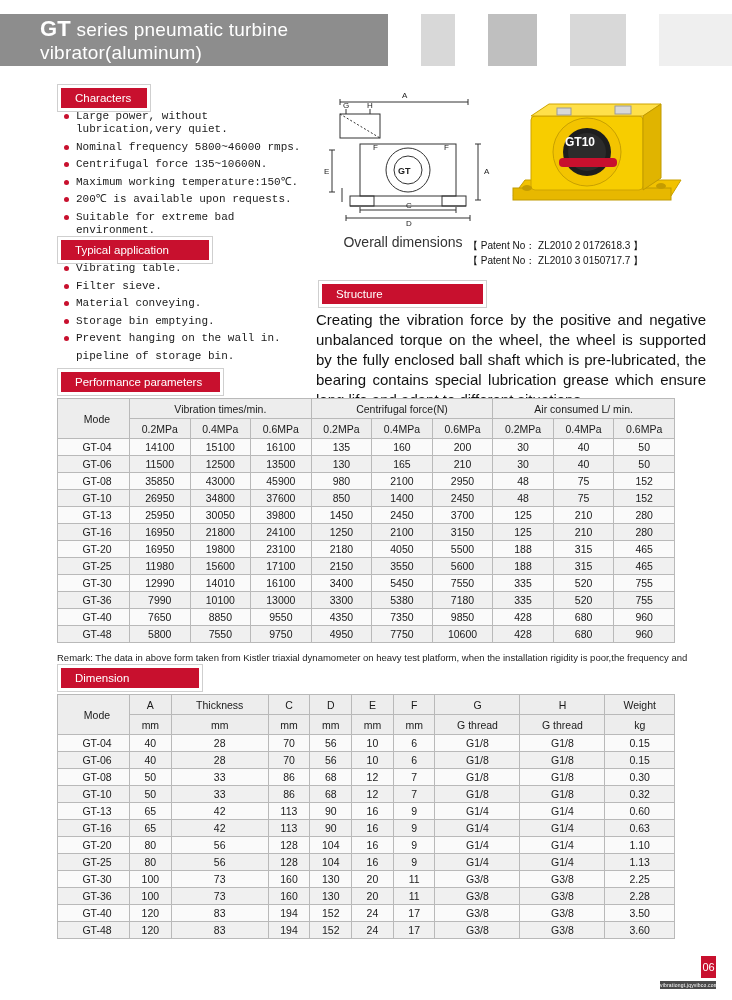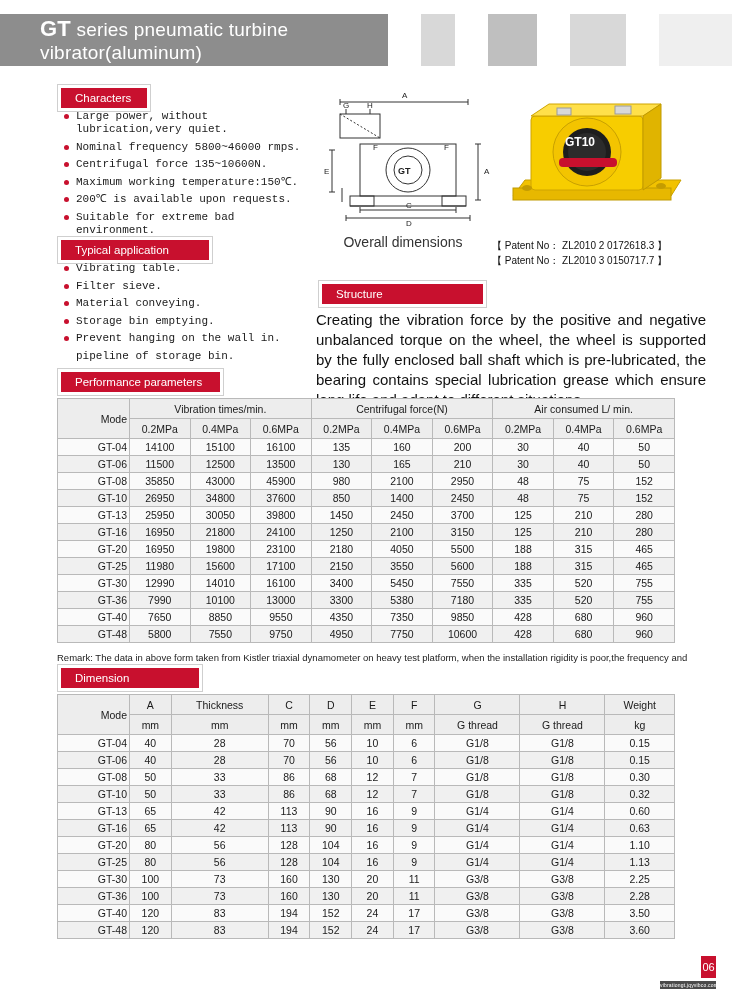--- a/index.html
+++ b/index.html
@@ -64,21 +64,21 @@
   .drawing { position:absolute; left:318px; top:88px; width:180px; height:140px; }
   .drawing-caption {
     position:absolute; left:318px; top:234px; width:170px;
     text-align:center; font-size:14px; color:#333;
   }
 
   
   .photo { position:absolute; left:495px; top:88px; width:200px; height:140px; }
 
   .patent {
-    position:absolute; left:492px; top:238px; width:225px;
+    position:absolute; left:468px; top:238px; width:225px;
     font-size:10px; line-height:15px; color:#111;
   }
 
   
   .structure-text {
     position:absolute; left:316px; top:310px; width:390px;
     font-size:15px; line-height:20px; color:#111; text-align:justify;
   }
 
   
@@ -91,21 +91,21 @@
     height:16px;
     color:#1a1a1a;
   }
   thead th {
     background:#ededed;
     font-weight:normal;
     height:20px;
   }
   tbody tr:nth-child(odd) td { background:#fafafa; }
   tbody tr:nth-child(even) td { background:#f0f0f0; }
-  td.mode, th.mode { text-align:right; padding-left:9px; }
+  td.mode, th.mode { text-align:center; padding-left:9px; }
   .mode-head { background:#ededed; }
   .remark {
     position:absolute; left:57px; top:651px; width:650px;
     font-size:9.5px; line-height:13px; color:#222;
   }
 
   
   .page-num {
     position:absolute; right:16px; bottom:22px;
     width:15px; height:22px; background:#c8102e;

